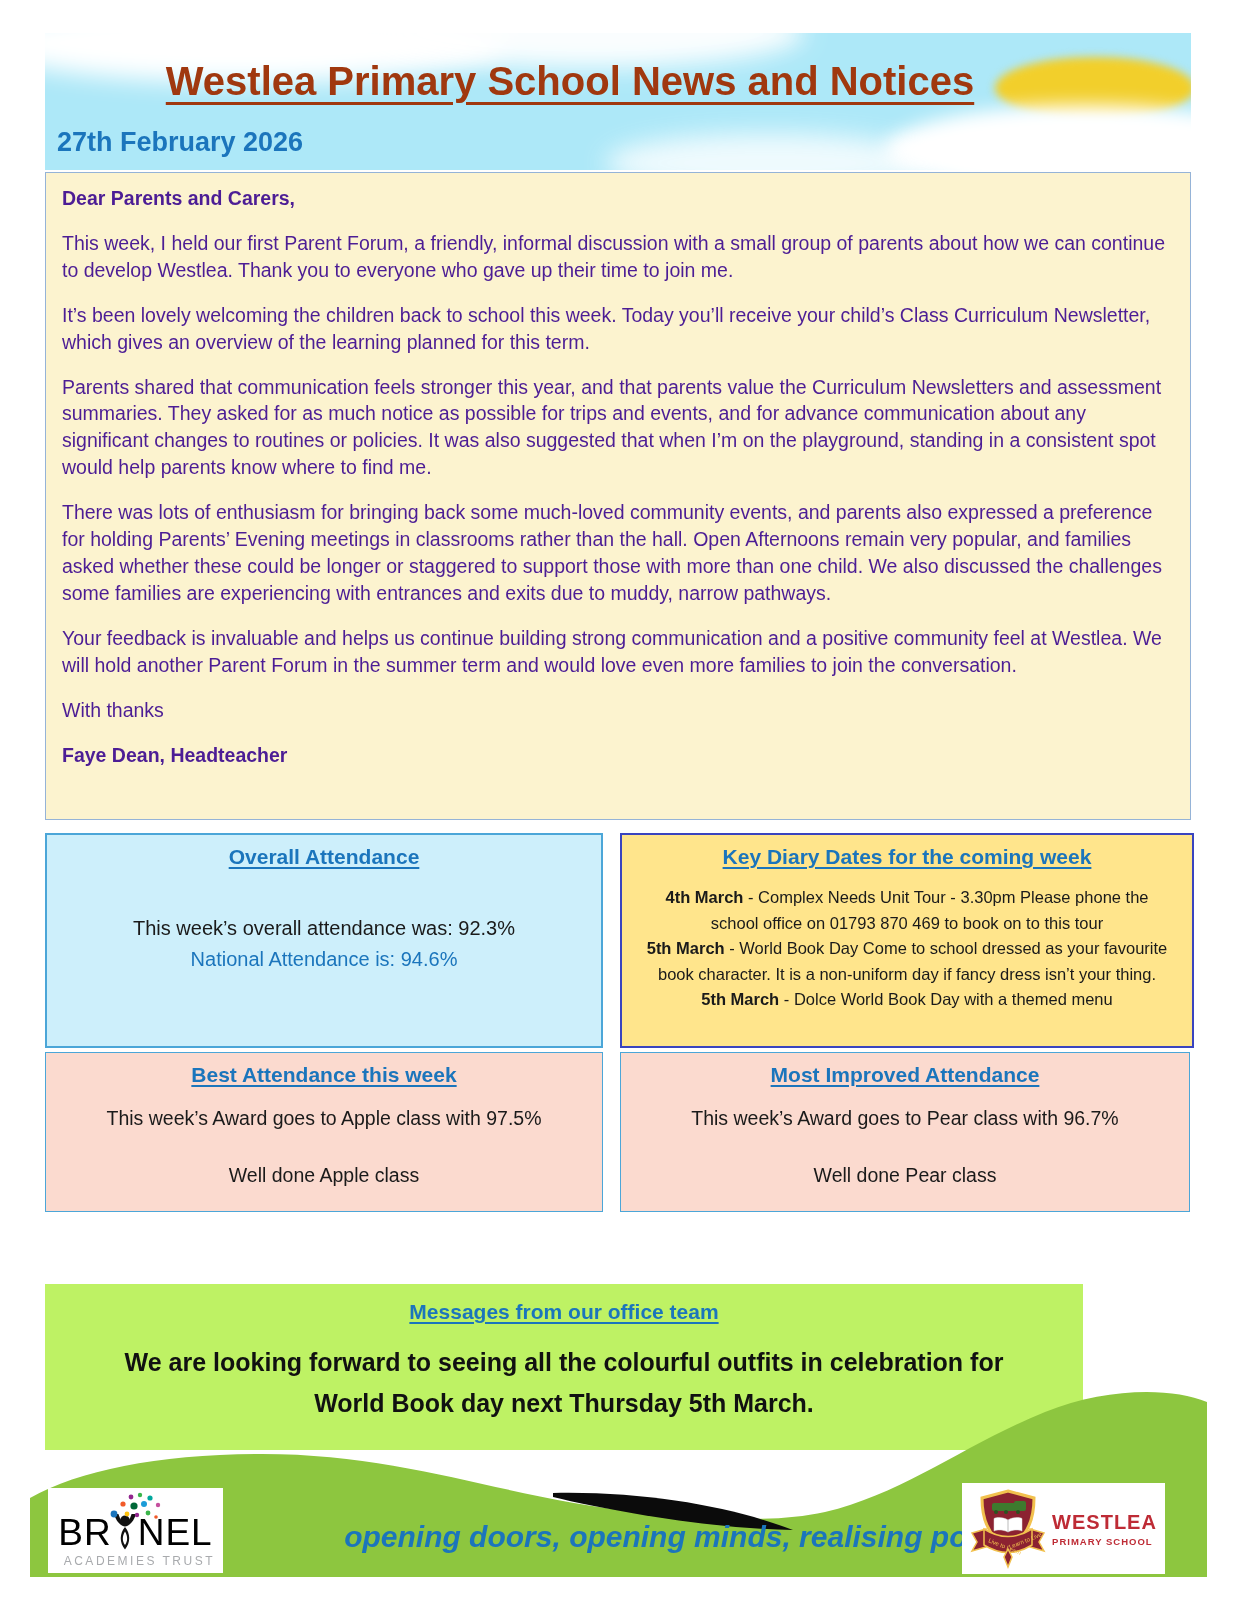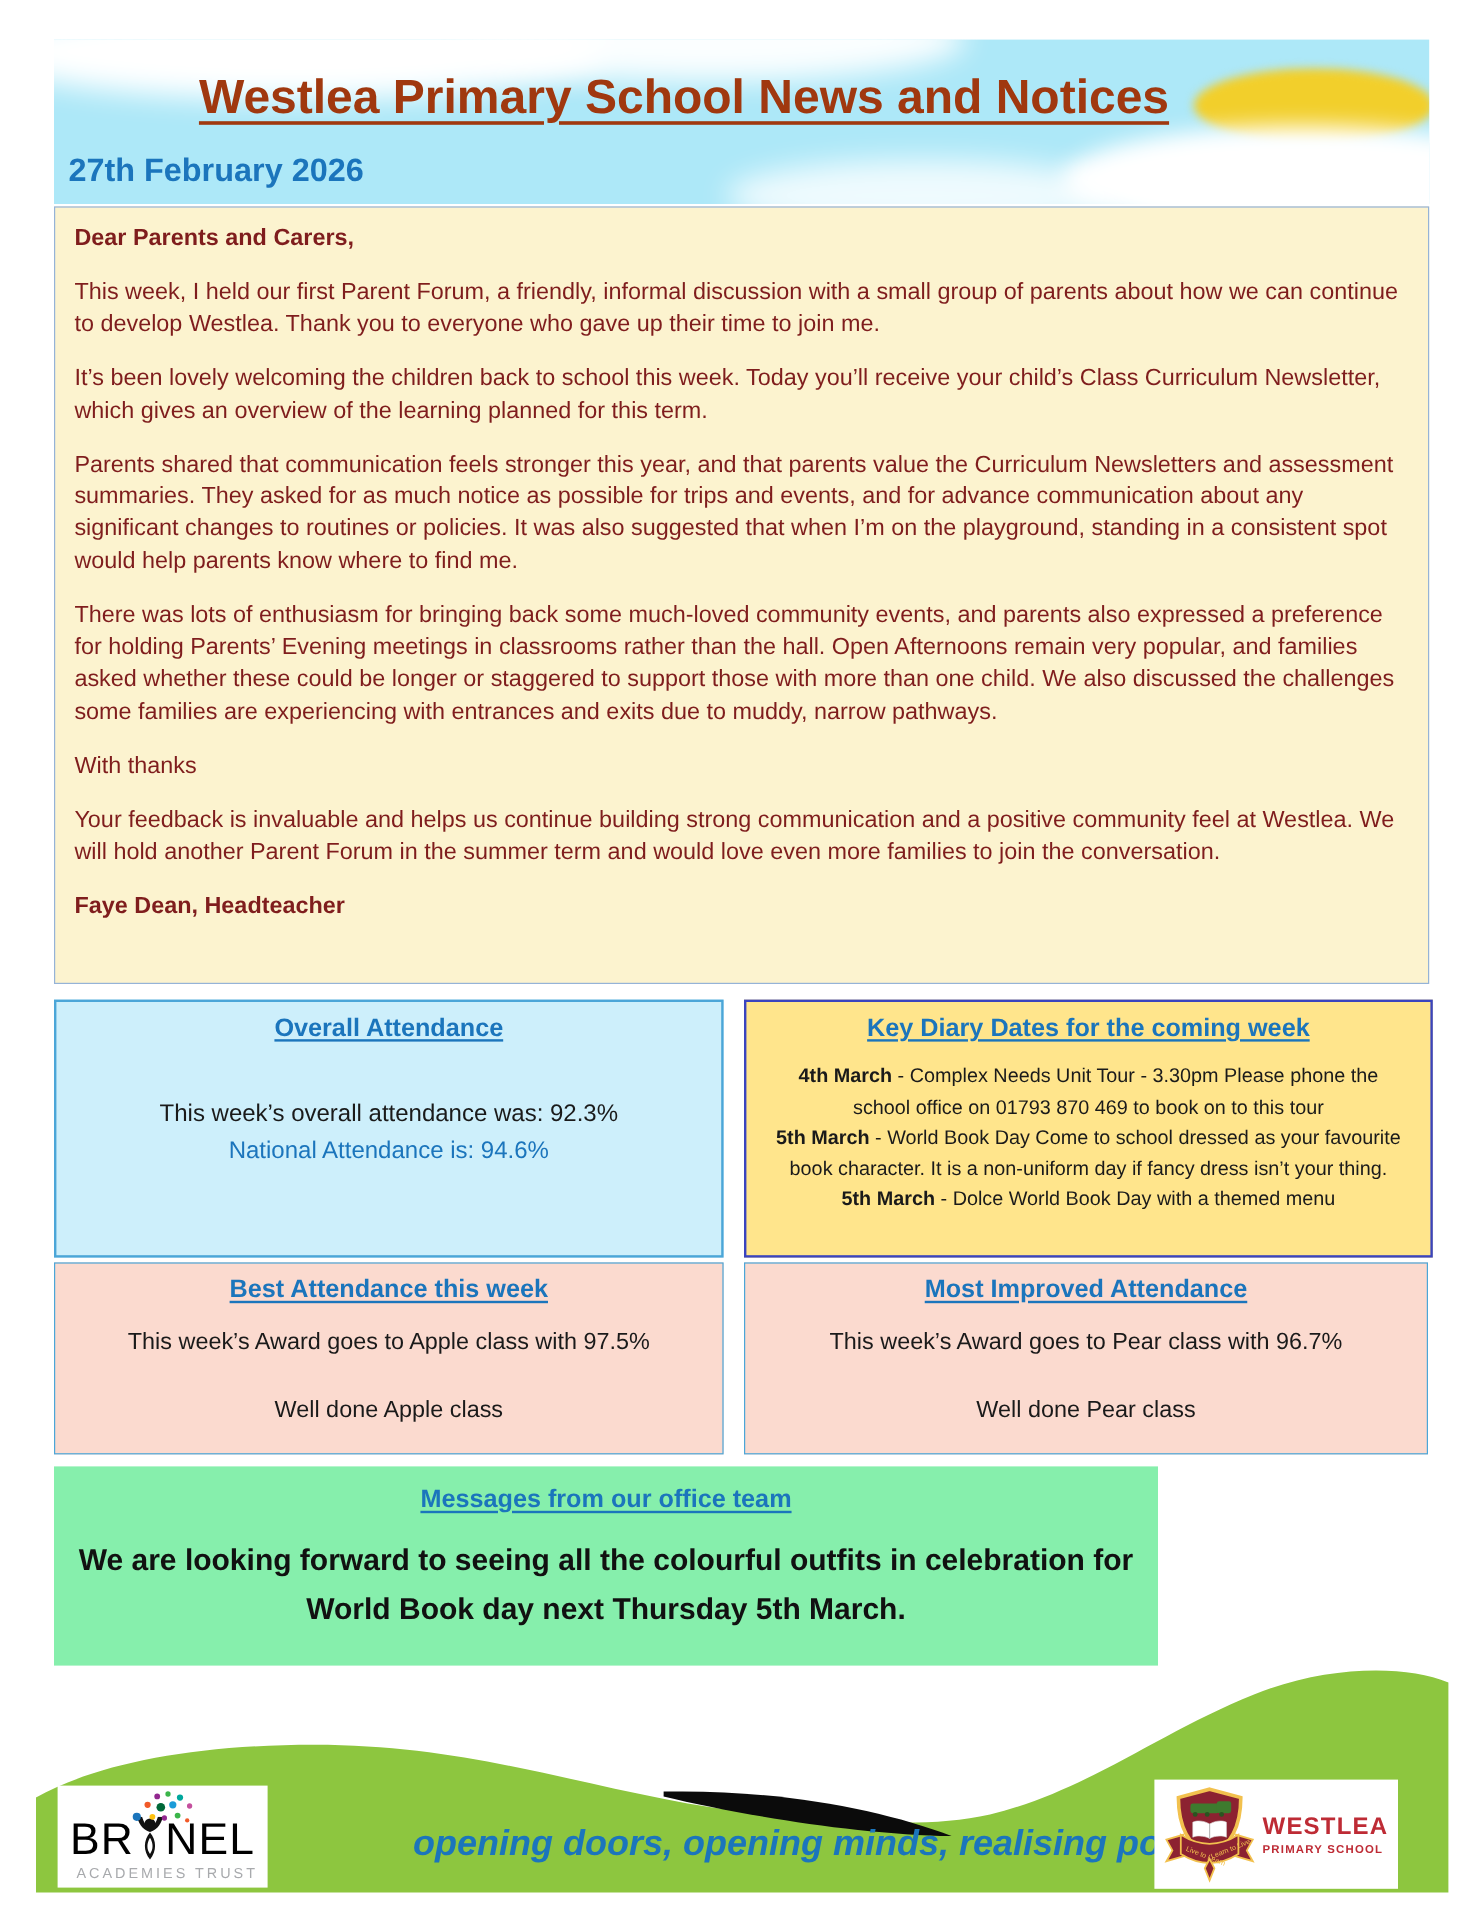--- a/index.html
+++ b/index.html
@@ -29,21 +29,21 @@
   }
   .date {
     position:absolute; left:12px; top:94px;
     font-size:27px; font-weight:bold; color:#1B75BC;
   }
 
   
   .letter {
     position:absolute; left:45px; top:172px; width:1146px; height:648px;
     box-sizing:border-box; background:#FCF3CF; border:1px solid #95B3D7;
-    padding:12px 16px; color:#7f1d1d; font-size:19.5px; line-height:1.38;
+    padding:12px 16px; color:#4c1d95; font-size:19.5px; line-height:1.38;
   }
   .letter p { margin:0 0 18px 0; }
   .bold { font-weight:bold; }
 
   
   .box { position:absolute; box-sizing:border-box; text-align:center; }
   .box-title {
     font-size:21px; font-weight:bold; color:#1B75BC;
     text-decoration:underline; text-decoration-thickness:2px; text-underline-offset:3px;
   }
@@ -62,22 +62,22 @@
     background:#FBDACF; border:1px solid #4BA6D8; padding-top:10px;
     top:1052px; width:558px; height:160px;
   }
   .box-best { left:45px; }
   .box-improved { left:620px; width:570px; }
   .box-pink .l1 { margin-top:20px; font-size:19.5px; color:#1a1a1a; }
   .box-pink .l2 { margin-top:34px; font-size:19.5px; color:#1a1a1a; }
 
   
   .messages {
-    position:absolute; left:45px; top:1222px; width:920px; height:166px;
-    box-sizing:border-box; background:#86efac; text-align:center; padding-top:16px;
+    position:absolute; left:45px; top:1284px; width:1038px; height:166px;
+    box-sizing:border-box; background:#bef264; text-align:center; padding-top:16px;
   }
   .messages .l1 { margin-top:24px; font-size:25px; font-weight:bold; color:#111; }
   .messages .l2 { margin-top:12px; font-size:25px; font-weight:bold; color:#111; }
 
   
   .footer-svg { position:absolute; left:0; top:1360px; }
   .brunel {
     position:absolute; left:48px; top:1488px; width:175px; height:85px;
     background:#ffffff; text-align:center;
   }
@@ -115,22 +115,22 @@
     <div class="title">Westlea Primary School News and Notices</div>
     <div class="date">27th February 2026</div>
   </div>
 
   <div class="letter">
     <p class="bold">Dear Parents and Carers,</p>
     <p>This week, I held our first Parent Forum, a friendly, informal discussion with a small group of parents about how we can continue to develop Westlea. Thank you to everyone who gave up their time to join me.</p>
     <p>It’s been lovely welcoming the children back to school this week. Today you’ll receive your child’s Class Curriculum Newsletter, which gives an overview of the learning planned for this term.</p>
     <p>Parents shared that communication feels stronger this year, and that parents value the Curriculum Newsletters and assessment summaries. They asked for as much notice as possible for trips and events, and for advance communication about any significant changes to routines or policies. It was also suggested that when I’m on the playground, standing in a consistent spot would help parents know where to find me.</p>
     <p>There was lots of enthusiasm for bringing back some much-loved community events, and parents also expressed a preference for holding Parents’ Evening meetings in classrooms rather than the hall. Open Afternoons remain very popular, and families asked whether these could be longer or staggered to support those with more than one child. We also discussed the challenges some families are experiencing with entrances and exits due to muddy, narrow pathways.</p>
+    <p>Your feedback is invaluable and helps us continue building strong communication and a positive community feel at Westlea. We will hold another Parent Forum in the summer term and would love even more families to join the conversation.</p>
     <p>With thanks</p>
-    <p>Your feedback is invaluable and helps us continue building strong communication and a positive community feel at Westlea. We will hold another Parent Forum in the summer term and would love even more families to join the conversation.</p>
     <p class="bold">Faye Dean, Headteacher</p>
   </div>
 
   <div class="box box-attendance">
     <div class="box-title">Overall Attendance</div>
     <div class="l1">This week’s overall attendance was: 92.3%</div>
     <div class="l2">National Attendance is: 94.6%</div>
   </div>
 
   <div class="box box-diary">

